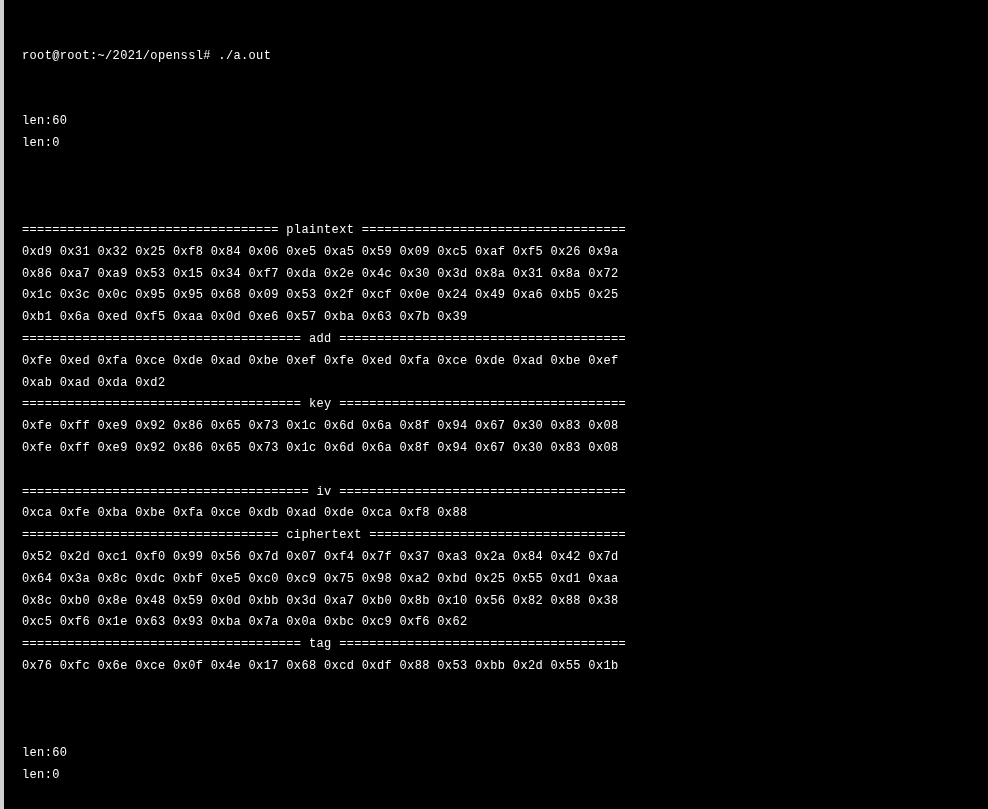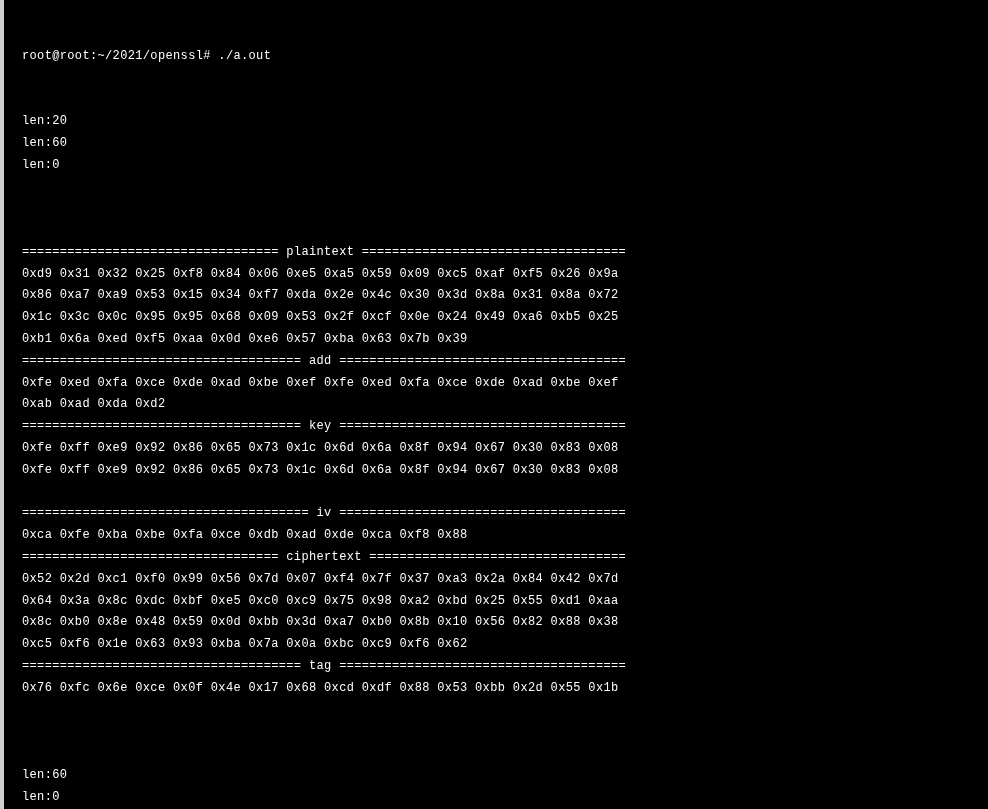--- a/index.html
+++ b/index.html
@@ -22,19 +22,19 @@
     border-left: 4px solid #d0d0d0;
     white-space: pre;
   }
   .terminal .line { white-space: pre; }
 </style>
 </head>
 <body>
 
 <div class="terminal">
   <div class="line"><span>root@root:~/2021/openssl# </span><span>./a.out</span></div>
-  <div id="pre-lines-container"><div class="line">len:20</div><div class="line">len:60</div><div class="line">len:0</div><div class="line">&nbsp;</div></div>
+  <div id="pre-lines-container"><div class="line">len:60</div><div class="line">len:0</div><div class="line">&nbsp;</div></div>
   <div id="sections-container"><div class="line">================================== plaintext ===================================</div><div class="line">0xd9 0x31 0x32 0x25 0xf8 0x84 0x06 0xe5 0xa5 0x59 0x09 0xc5 0xaf 0xf5 0x26 0x9a</div><div class="line">0x86 0xa7 0xa9 0x53 0x15 0x34 0xf7 0xda 0x2e 0x4c 0x30 0x3d 0x8a 0x31 0x8a 0x72</div><div class="line">0x1c 0x3c 0x0c 0x95 0x95 0x68 0x09 0x53 0x2f 0xcf 0x0e 0x24 0x49 0xa6 0xb5 0x25</div><div class="line">0xb1 0x6a 0xed 0xf5 0xaa 0x0d 0xe6 0x57 0xba 0x63 0x7b 0x39</div><div class="line">===================================== add ======================================</div><div class="line">0xfe 0xed 0xfa 0xce 0xde 0xad 0xbe 0xef 0xfe 0xed 0xfa 0xce 0xde 0xad 0xbe 0xef</div><div class="line">0xab 0xad 0xda 0xd2</div><div class="line">===================================== key ======================================</div><div class="line">0xfe 0xff 0xe9 0x92 0x86 0x65 0x73 0x1c 0x6d 0x6a 0x8f 0x94 0x67 0x30 0x83 0x08</div><div class="line">0xfe 0xff 0xe9 0x92 0x86 0x65 0x73 0x1c 0x6d 0x6a 0x8f 0x94 0x67 0x30 0x83 0x08</div><div class="line">&nbsp;</div><div class="line">====================================== iv ======================================</div><div class="line">0xca 0xfe 0xba 0xbe 0xfa 0xce 0xdb 0xad 0xde 0xca 0xf8 0x88</div><div class="line">================================== ciphertext ==================================</div><div class="line">0x52 0x2d 0xc1 0xf0 0x99 0x56 0x7d 0x07 0xf4 0x7f 0x37 0xa3 0x2a 0x84 0x42 0x7d</div><div class="line">0x64 0x3a 0x8c 0xdc 0xbf 0xe5 0xc0 0xc9 0x75 0x98 0xa2 0xbd 0x25 0x55 0xd1 0xaa</div><div class="line">0x8c 0xb0 0x8e 0x48 0x59 0x0d 0xbb 0x3d 0xa7 0xb0 0x8b 0x10 0x56 0x82 0x88 0x38</div><div class="line">0xc5 0xf6 0x1e 0x63 0x93 0xba 0x7a 0x0a 0xbc 0xc9 0xf6 0x62</div><div class="line">===================================== tag ======================================</div><div class="line">0x76 0xfc 0x6e 0xce 0x0f 0x4e 0x17 0x68 0xcd 0xdf 0x88 0x53 0xbb 0x2d 0x55 0x1b</div><div class="line">&nbsp;</div></div>
   <div id="post-lines-container"><div class="line">len:60</div><div class="line">len:0</div><div class="line">&nbsp;</div></div>
   
   
   
 </div>
 
 </body></html>

